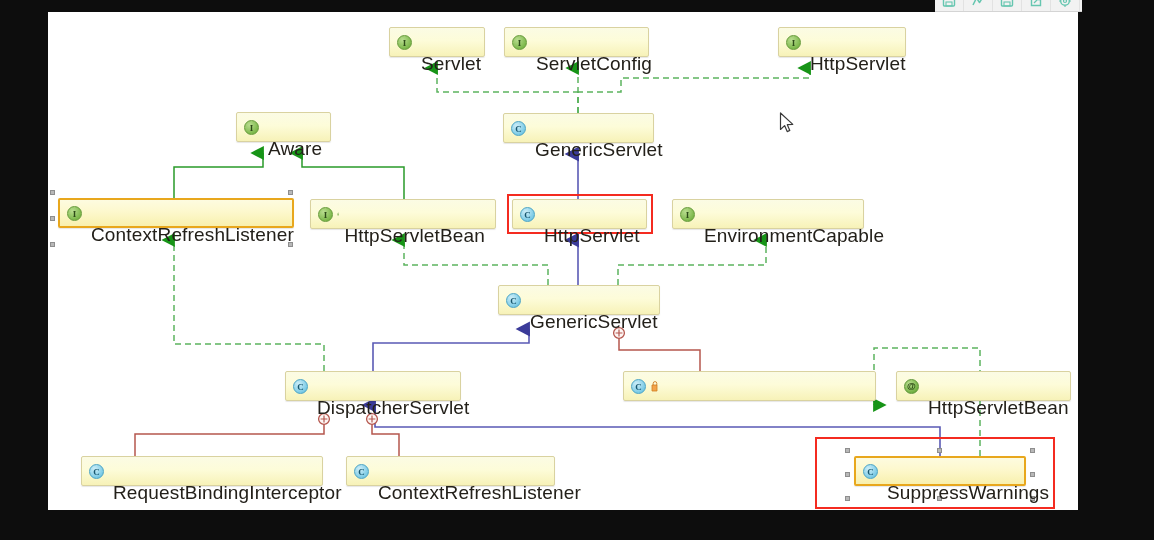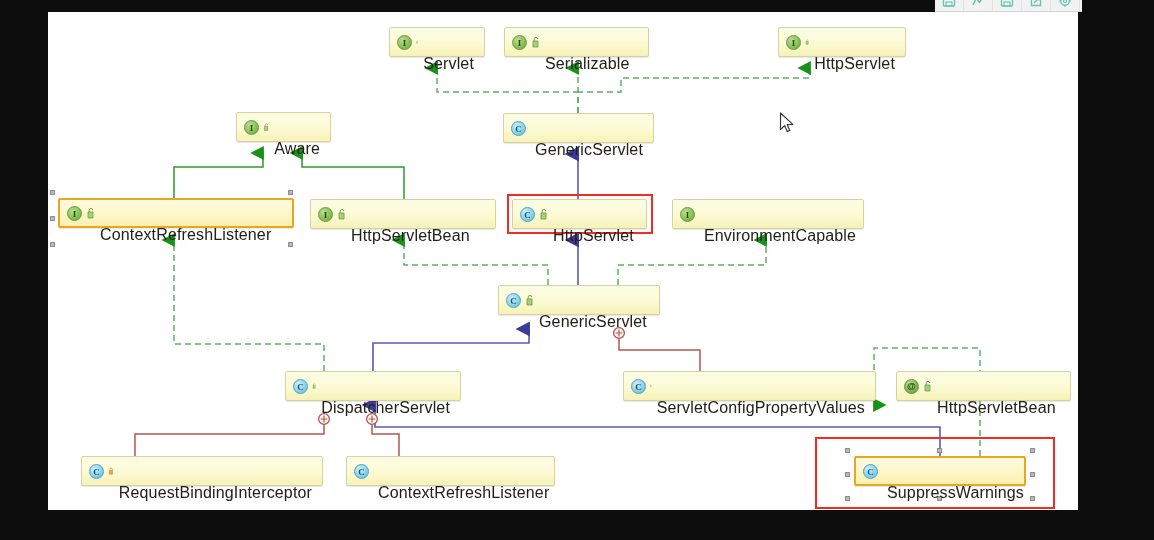--- a/index.html
+++ b/index.html
@@ -43,21 +43,21 @@
     display: flex; align-items: center;
     padding: 0 10px 0 7px;
     background: linear-gradient(to bottom, #fbfbe4 0%, #fdfcd9 45%, #f7f2b8 100%);
     border: 1px solid #d9d2a0;
     border-radius: 2px;
     box-shadow: 0 1px 1px rgba(0,0,0,0.10);
     white-space: nowrap;
     z-index: 3;
   }
   .node .label {
-    font-size: 16px;
+    font-size: 19px;
     color: #23201a;
     letter-spacing: 0.15px;
     margin-left: 5px;
     margin-top: 44px;
   }
   .node.sel-yellow {
     border: 2px solid #e8a71d;
     background: linear-gradient(to bottom, #fdfbe0 0%, #fdf8cd 45%, #f8f0ae 100%);
   }
 
@@ -249,21 +249,21 @@
         </svg>
       <span class="label">Servlet</span>
     </div>
 
     <div class="node" style="left:456px; top:15px; width:145px;">
       <span class="ic ic-iface">I</span>
       <svg class="ic-pub" viewBox="0 0 9 12">
           <path d="M2 5 h5 v6 h-5 z" fill="#a8cf7a" stroke="#6d9b45" stroke-width="0.8"></path>
           <path d="M3.2 5 V3.2 a1.8 1.8 0 0 1 3.6 0" fill="none" stroke="#6d9b45" stroke-width="0.9"></path>
         </svg>
-      <span class="label">Serializable</span>
+      <span class="label">ServletConfig</span>
     </div>
 
     <div class="node" style="left:730px; top:15px; width:128px;">
       <span class="ic ic-iface">I</span>
       <svg class="ic-pub" viewBox="0 0 9 12">
           <path d="M2 5 h5 v6 h-5 z" fill="#a8cf7a" stroke="#6d9b45" stroke-width="0.8"></path>
           <path d="M3.2 5 V3.2 a1.8 1.8 0 0 1 3.6 0" fill="none" stroke="#6d9b45" stroke-width="0.9"></path>
         </svg>
       <span class="label">HttpServlet</span>
     </div>
@@ -339,21 +339,20 @@
         </svg>
       <span class="label">DispatcherServlet</span>
     </div>
 
     <div class="node" style="left:575px; top:359px; width:253px;">
       <span class="ic ic-class">C</span>
       <svg class="ic-priv" viewBox="0 0 9 12">
           <path d="M2 5 h5 v6 h-5 z" fill="#f3a44a" stroke="#cf7d22" stroke-width="0.8"></path>
           <path d="M3.2 5 V3.4 a1.8 1.8 0 0 1 3.6 0 V5" fill="none" stroke="#cf7d22" stroke-width="0.9"></path>
         </svg>
-      <span class="label">ServletConfigPropertyValues</span>
     </div>
 
     <div class="node" style="left:848px; top:359px; width:175px;">
       <span class="ic ic-anno">@</span>
       <svg class="ic-pub" viewBox="0 0 9 12">
           <path d="M2 5 h5 v6 h-5 z" fill="#a8cf7a" stroke="#6d9b45" stroke-width="0.8"></path>
           <path d="M3.2 5 V3.2 a1.8 1.8 0 0 1 3.6 0" fill="none" stroke="#6d9b45" stroke-width="0.9"></path>
         </svg>
       <span class="label">HttpServletBean</span>
     </div>

